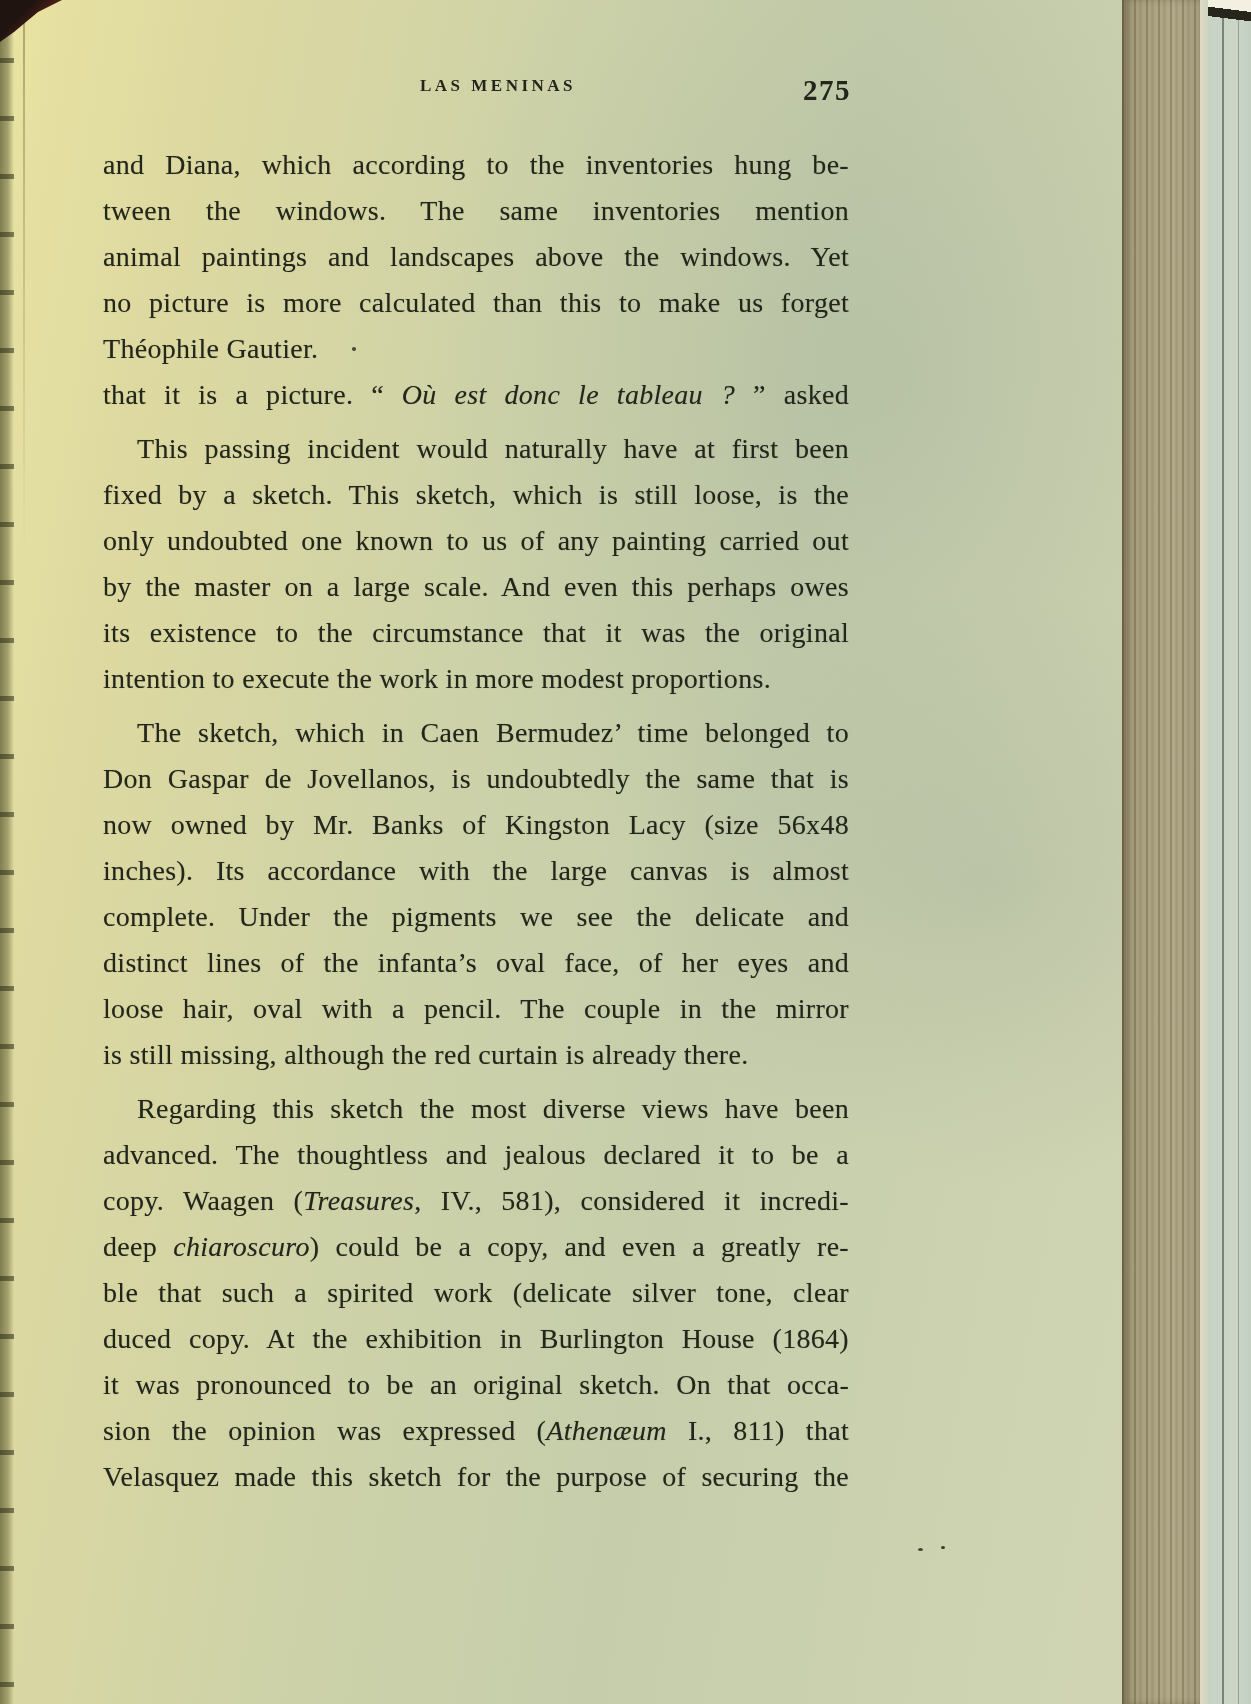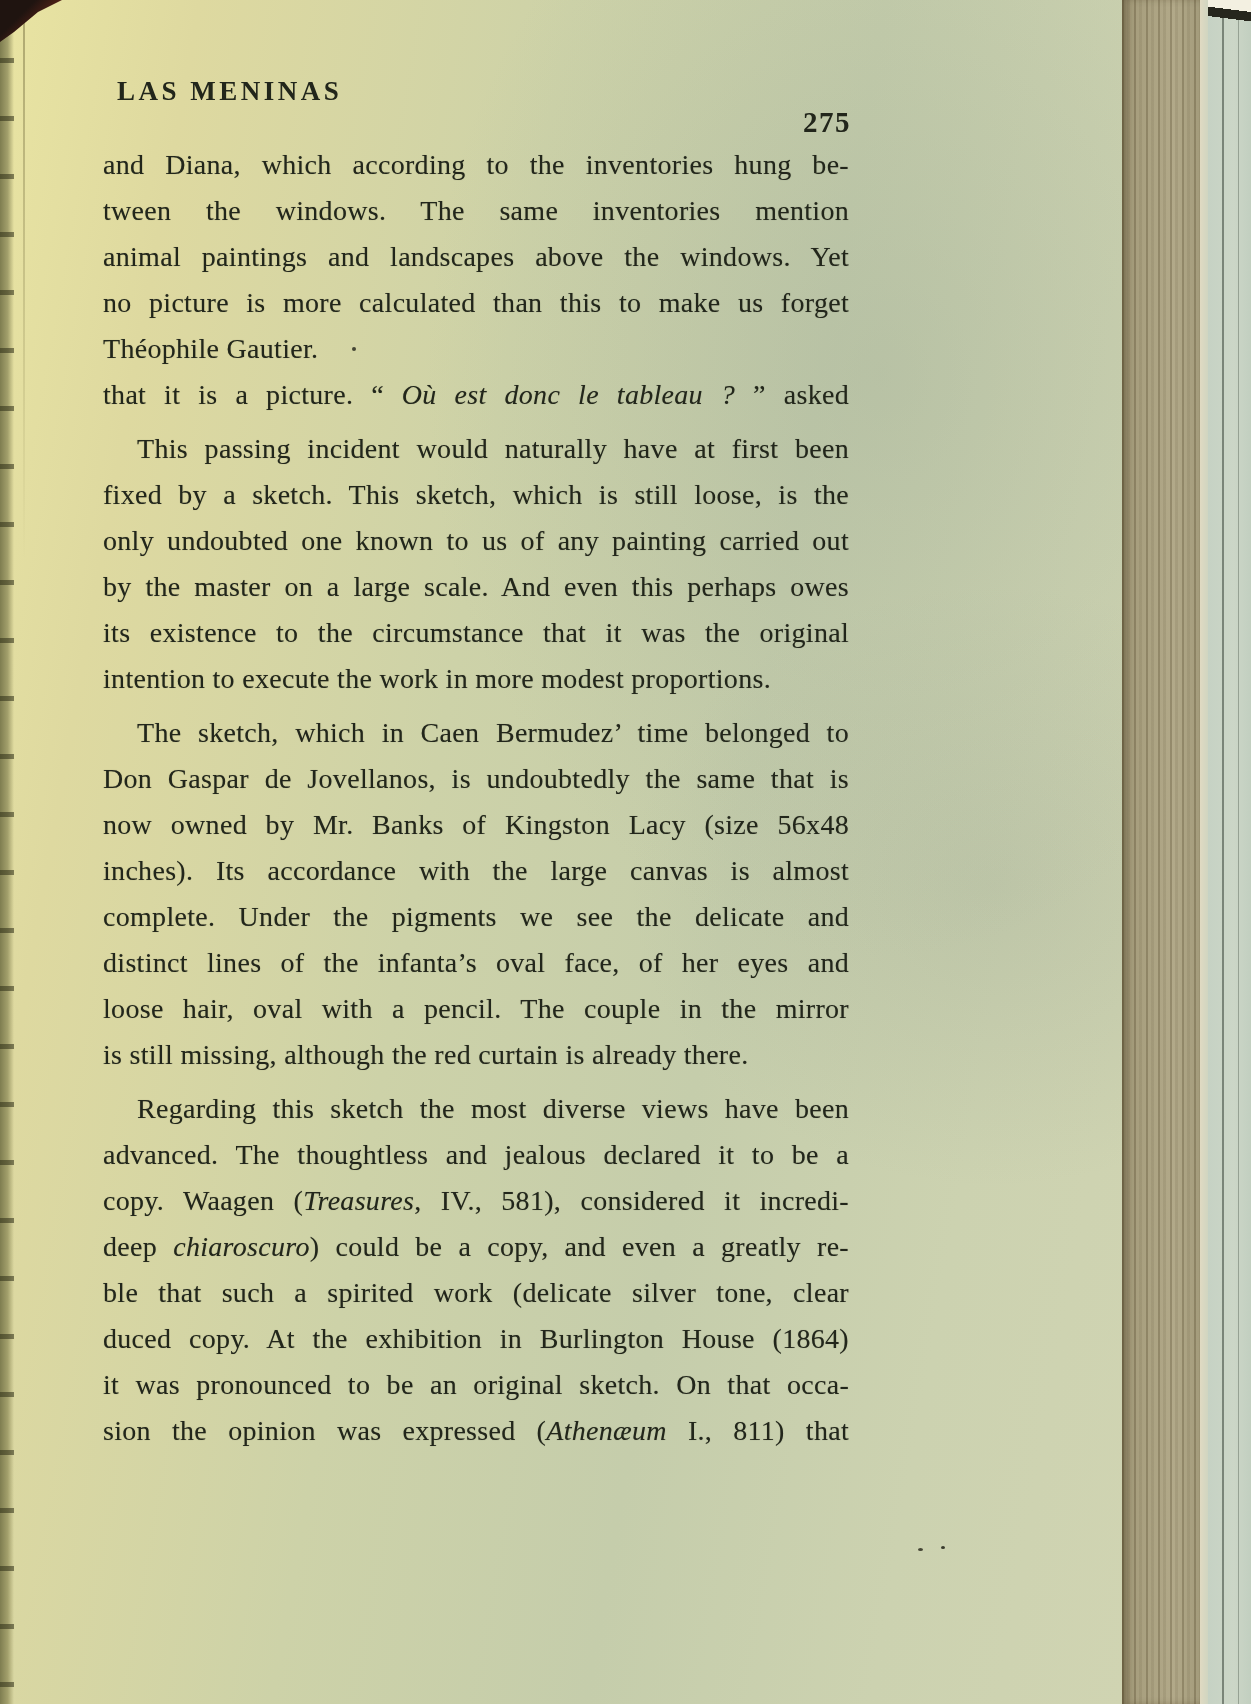--- a/index.html
+++ b/index.html
@@ -49,24 +49,24 @@
   .outer-line{position:absolute;top:0;height:100%;}
   .outer-line.l1{left:14px;width:2px;background:rgba(42,52,42,0.5);}
   .outer-line.l2{left:30px;width:1px;background:rgba(42,52,42,0.32);}
   .corner-table{
     position:absolute;left:0;top:0;width:100%;height:28px;
     background:linear-gradient(187deg,#f3f0e1 0 36%,#26261d 36% 64%,rgba(38,38,29,0) 64%);
   }
   
   .page-header{position:absolute;left:95px;top:76px;width:762px;height:42px;color:var(--ink,#22261b);}
   .running-title{
-    position:absolute;left:0;right:0;text-align:left;transform:translateX(22px);
-    font-weight:bold;font-size:27px;letter-spacing:3.5px;
+    position:absolute;left:0;right:0;text-align:center;transform:translateX(22px);
+    font-weight:bold;font-size:17px;letter-spacing:3.5px;
   }
-  .page-number{position:absolute;right:6px;top:-2px;font-size:29px;letter-spacing:1.5px;font-weight:bold;margin-top:32px;}
+  .page-number{position:absolute;right:6px;top:-2px;font-size:29px;letter-spacing:1.5px;font-weight:bold;}
   .page-body{
     position:absolute;left:95px;top:134px;width:762px;
     color:var(--ink,#22261b);font-size:28px;letter-spacing:0.3px;
     text-shadow:0 0 1px rgba(28,32,18,0.28);
   }
   .para{margin:8px;}
   .line{
     height:46px;line-height:46px;white-space:nowrap;
     text-align:justify;text-align-last:justify;
   }
@@ -123,20 +123,21 @@
         </div>
         <div class="para">
           <div class="line indent"><span>Regarding this sketch the most diverse views have been</span></div>
           <div class="line"><span>advanced.  The thoughtless and jealous declared it to be a</span></div>
           <div class="line"><span>copy.  Waagen (</span><span class="it">Treasures</span><span>, IV., 581), considered it incredi-</span></div>
           <div class="line"><span>deep </span><span class="it">chiaroscuro</span><span>) could be a copy, and even a greatly re-</span></div>
           <div class="line"><span>ble that such a spirited work (delicate silver tone, clear</span></div>
           <div class="line"><span>duced copy.  At the exhibition in Burlington House (1864)</span></div>
           <div class="line"><span>it was pronounced to be an original sketch.  On that occa-</span></div>
           <div class="line"><span>sion the opinion was expressed (</span><span class="it">Athenæum</span><span> I., 811) that</span></div>
+          <div class="line"><span>Velasquez made this sketch for the purpose of securing the</span></div>
         </div>
       </div>
 
     <div class="speck s1"></div>
     <div class="speck s2"></div>
     <div class="speck s3"></div>
   </div>
 
   <div class="page-stack"></div>
   <div class="edge-highlight"></div>

